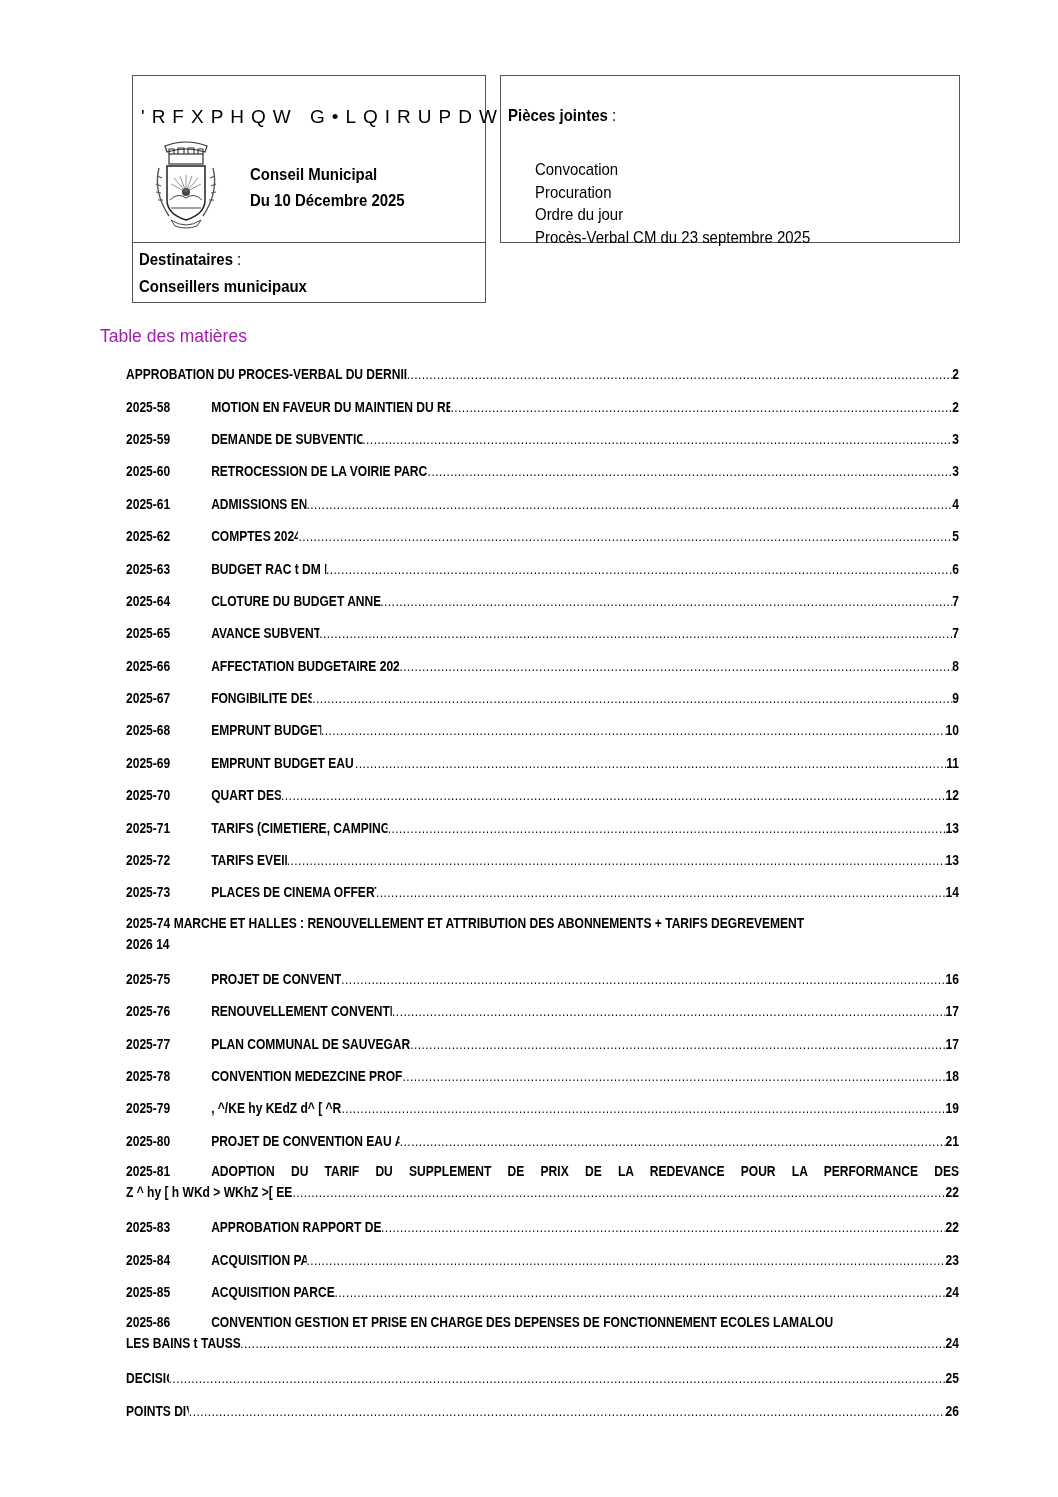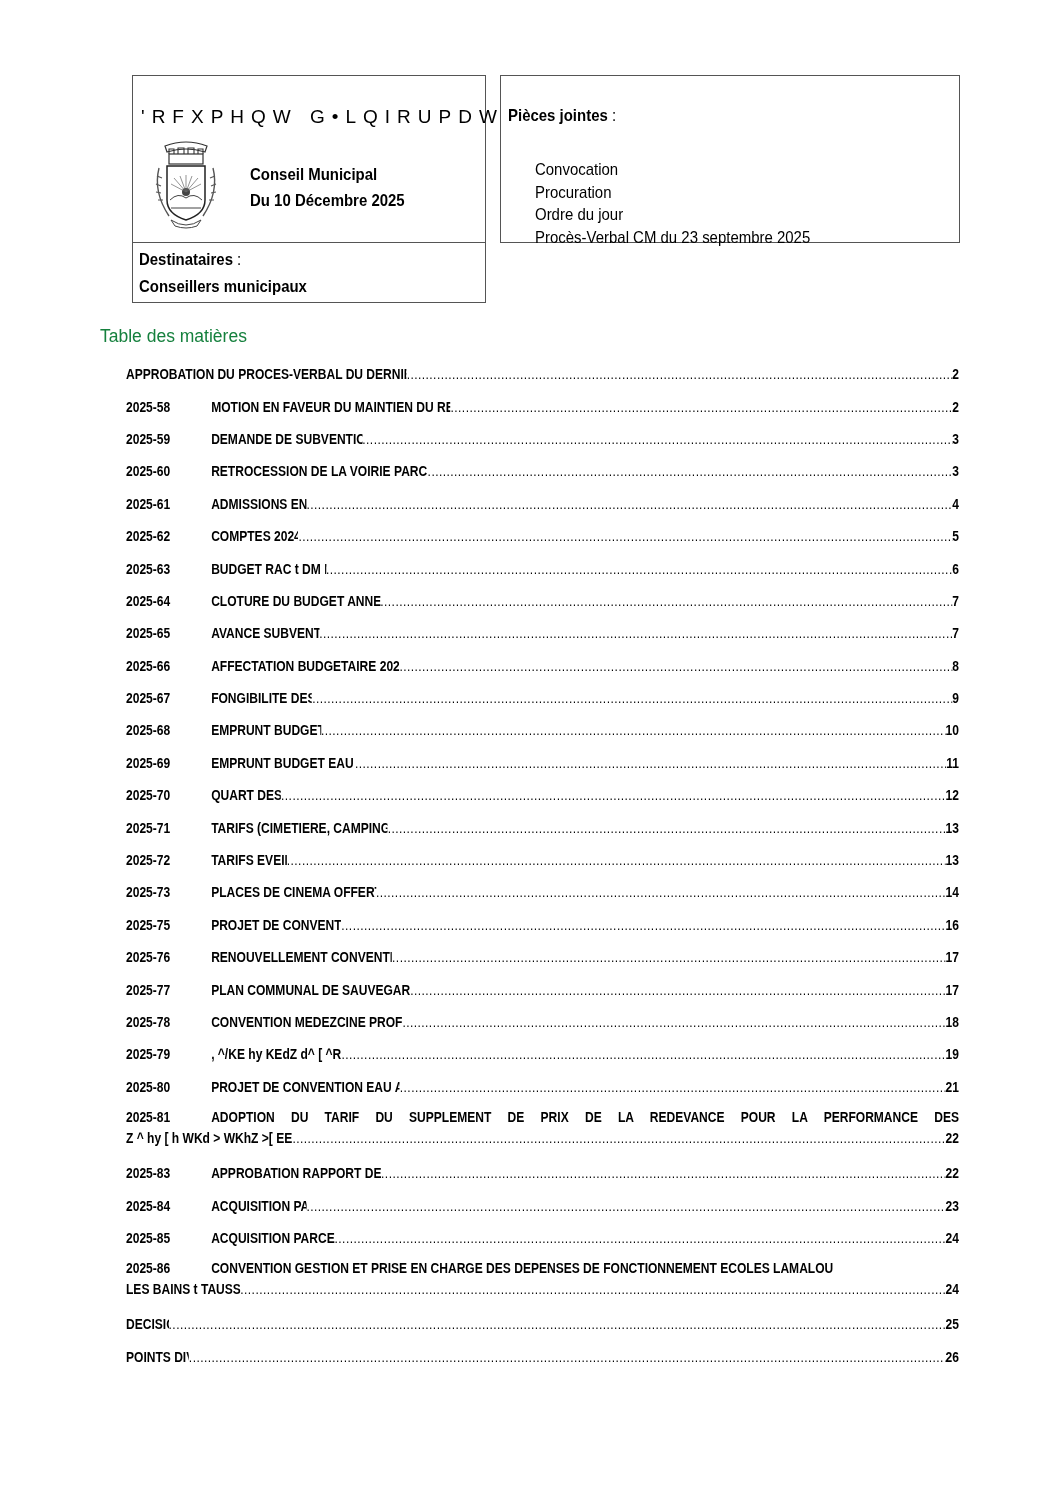--- a/index.html
+++ b/index.html
@@ -68,21 +68,21 @@
   <div class="box" id="box-right">
     <div class="pj-label"><b>Pièces jointes</b><span> :</span></div>
     <div class="pj-list">
       <div>Convocation</div>
       <div>Procuration</div>
       <div>Ordre du jour</div>
       <div>Procès-Verbal CM du 23 septembre 2025</div>
     </div>
   </div>
 
-  <div class="toc-heading" style="color: #15803d;">Table des matières</div>
+  <div class="toc-heading" style="color: #a21caf;">Table des matières</div>
 
   <div class="toc" id="toc">
       <div class="toc-row">
         <div class="toc-inner">
           <span class="title">APPROBATION DU PROCES-VERBAL  DU DERNIER CONSEIL MUNICIPAL  EN DATE DU 23 SEPTEMBRE 2025 </span>
           <span class="leader"></span>
           <span class="page-no">2</span>
         </div>
       </div>
       <div class="toc-row">
@@ -204,20 +204,29 @@
           <span class="leader"></span>
           <span class="page-no">13</span>
         </div>
       </div>
       <div class="toc-row">
         <div class="toc-inner">
           <span class="num">2025-73</span>
           <span class="title">PLACES DE CINEMA OFFERTES AU GOUTER DES ENFANTS</span>
           <span class="leader"></span>
           <span class="page-no">14</span>
+        </div>
+      </div>
+      <div class="toc-row two-line">
+        <div class="wrap-block">
+          <div style="display: flex;">
+            <span style="margin-right: 4px;">2025-74</span>
+            <span class="title" style="flex: 1 1 auto;">MARCHE ET HALLES : RENOUVELLEMENT ET ATTRIBUTION DES ABONNEMENTS + TARIFS DEGREVEMENT</span>
+          </div>
+          <div><span>2026</span><span> </span><span>14</span></div>
         </div>
       </div>
       <div class="toc-row">
         <div class="toc-inner">
           <span class="num">2025-75</span>
           <span class="title">PROJET DE CONVENTION IFMS CH BEZIERS</span>
           <span class="leader"></span>
           <span class="page-no">16</span>
         </div>
       </div>

